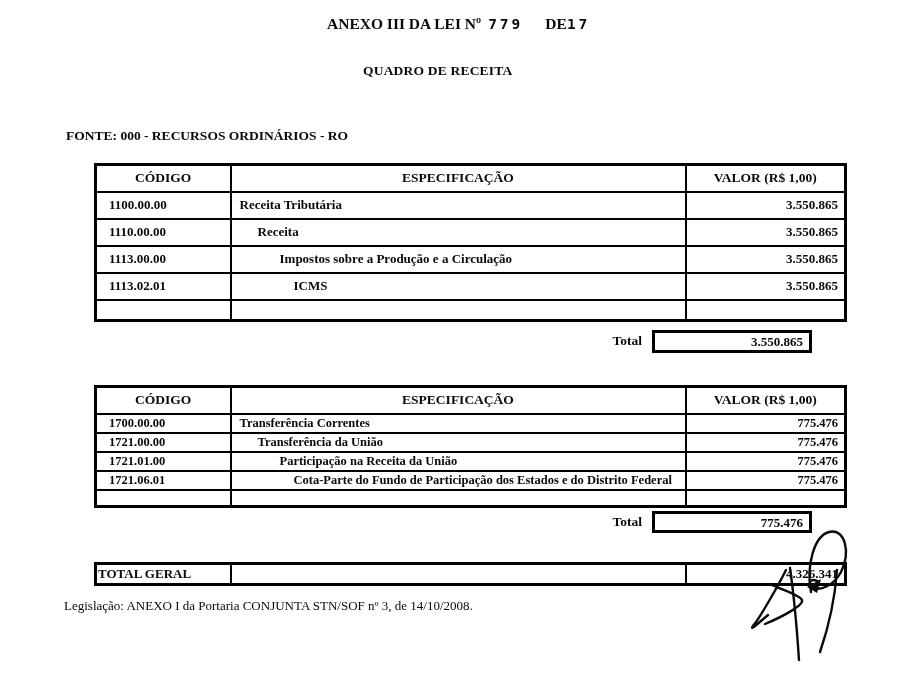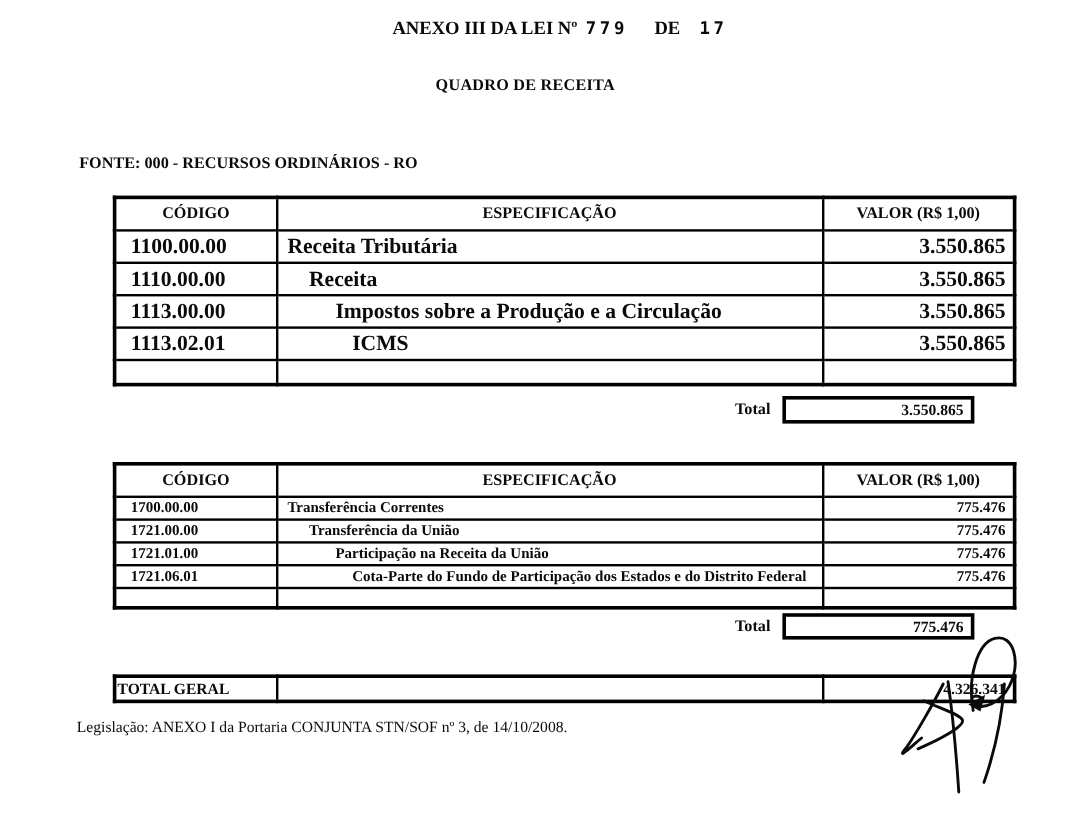--- a/index.html
+++ b/index.html
@@ -17,21 +17,21 @@
   .title-row {
     position: absolute; top: 15px; left: 327px;
     display: flex; align-items: baseline;
     font-weight: bold; font-size: 15.5px; white-space: nowrap;
   }
   .typed {
     font-family: "DejaVu Sans Mono", monospace;
     font-size: 14.5px; font-weight: bold; letter-spacing: 3px;
   }
   .gap-sm { margin-left: 7px; }
-  .gap-md { margin-left: 16px; }
+  .gap-md { }
   .gap-lg { margin-left: 22px; }
   .title-suffix { word-spacing: 9px; }
 
   .subtitle {
     position: absolute; top: 63px; left: 363px;
     font-weight: bold; font-size: 13.5px; letter-spacing: 0.2px;
   }
 
   .fonte {
     position: absolute; top: 128px; left: 66px;
@@ -49,21 +49,21 @@
   }
   table.doc col.c-codigo { width: 135px; }
   table.doc col.c-espec  { width: 455px; }
   table.doc col.c-valor  { width: 160px; }
   table.doc th, table.doc td {
     border: 2px solid #000;
     font-weight: bold; overflow: hidden; white-space: nowrap;
   }
   table.doc th { text-align: center; font-size: 13.5px; height: 27px; }
 
-  .tbl-1 td { height: 27px; font-size: 18px; }
+  .tbl-1 td { height: 27px; font-size: 13px; }
   .tbl-1 tr.empty-row td { height: 21px; }
   .tbl-2 td { height: 19px; font-size: 12.5px; }
   .tbl-2 tr.empty-row td { height: 17px; }
 
   td.codigo-cell { padding-left: 12px; }
   td.valor-cell  { text-align: right; padding-right: 6px; }
   td.espec-cell  { padding-left: 8px; }
   td.ind1 { padding-left: 26px; }
   td.ind2 { padding-left: 48px; }
   td.ind3 { padding-left: 62px; }

